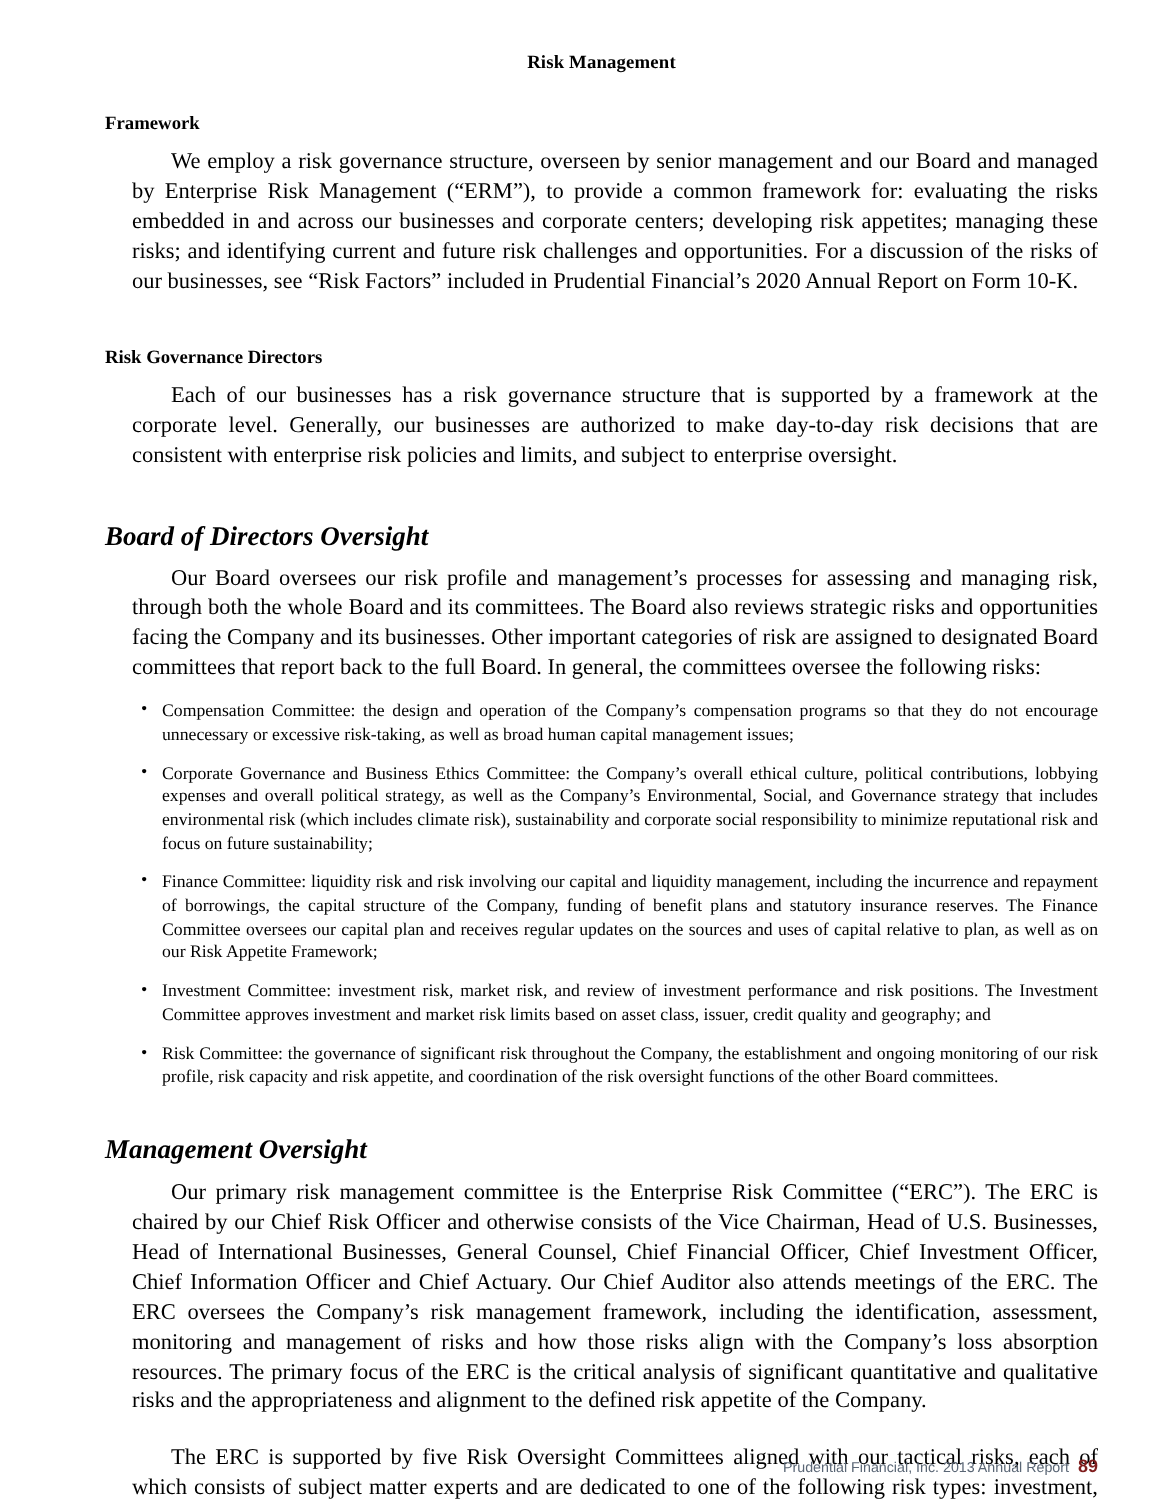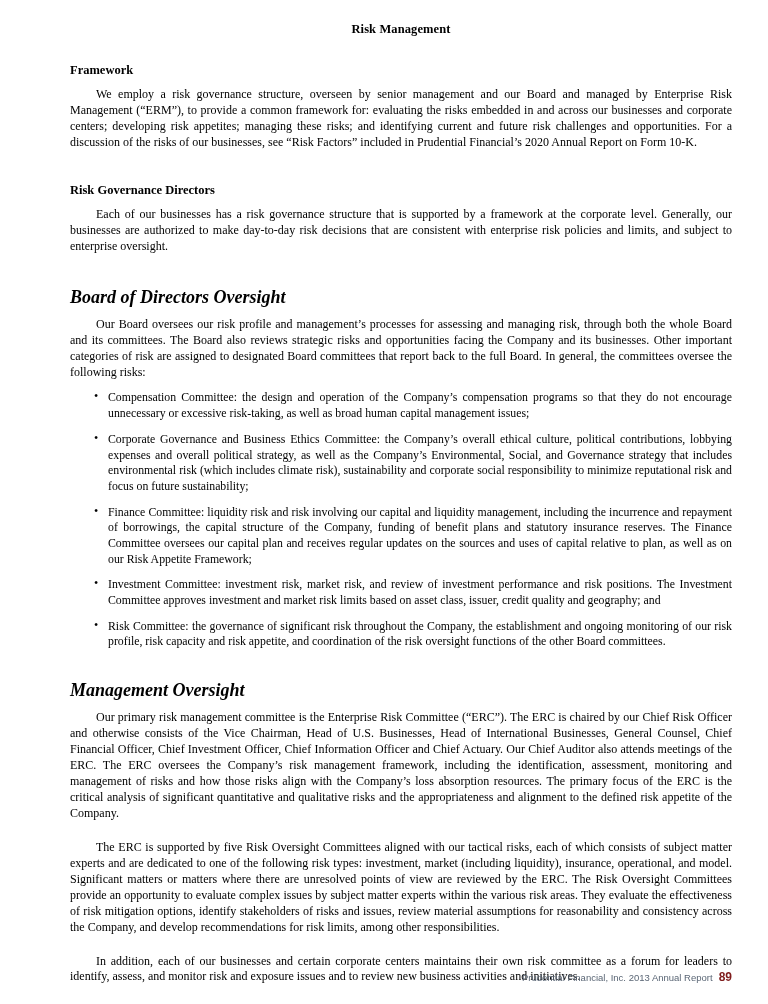--- a/index.html
+++ b/index.html
@@ -11,21 +11,21 @@
     width: 768px;
     height: 1004px;
     font-family: "Liberation Serif", serif;
     color: #000000;
   }
   .page {
     position: relative;
     width: 768px;
     height: 1004px;
     box-sizing: border-box;
-    padding: 16px 36px 0 70px;
+    padding: 28px 36px 0 70px;
   }
   .doc-title {
     text-align: center;
     font-weight: bold;
     font-size: 12.5px;
     margin: 6px 0 0 0;
     letter-spacing: 0.1px;
   }
   .content {
     margin-top: 26px;
@@ -36,24 +36,24 @@
     font-size: 12.5px;
     margin: 0 0 9px 0;
   }
   h3.sub-head {
     font-weight: bold;
     font-style: italic;
     font-size: 18px;
     margin: 0 0 9px 0;
   }
   p.body-text {
-    font-size: 12px;
+    font-size: 15px;
     line-height: 1.33;
     text-align: justify;
-    margin: 0 0 10px 0;
+    margin: 0 0 10px 18px;
     text-indent: 26px;
   }
   .block {
     margin-bottom: 18px;
   }
   .block.tight {
     margin-bottom: 16px;
   }
   ul.bullets {
     list-style: none;

